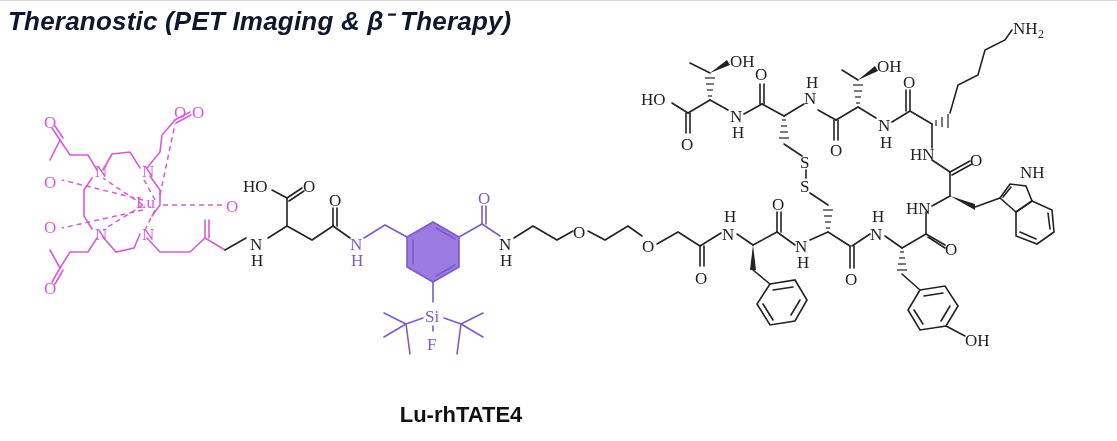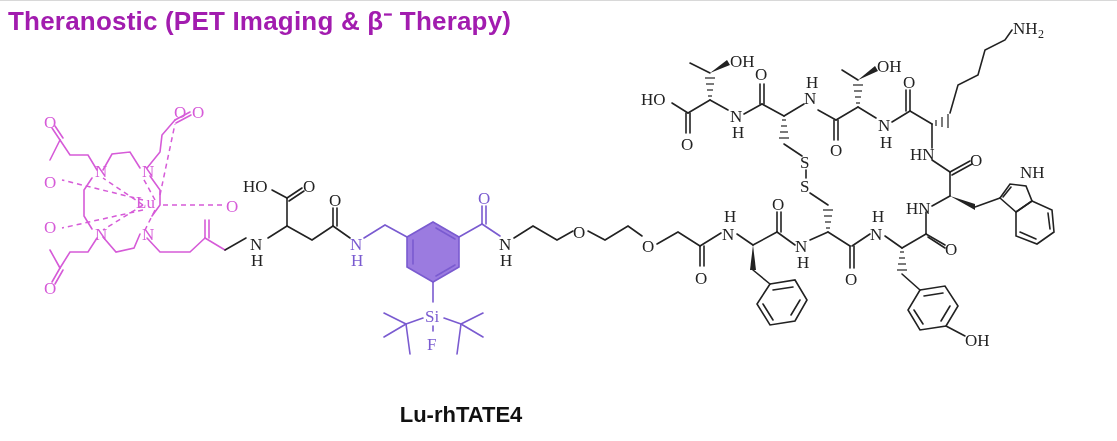--- a/index.html
+++ b/index.html
@@ -1,18 +1,18 @@
 <!DOCTYPE html>
 <html><head>
 <meta charset="utf-8">
 <style>
   html, body { margin: 0; padding: 0; background: #ffffff; }
   body { width: 1117px; height: 441px; overflow: hidden; position: relative; }
   .frame { position: absolute; left: 0; top: 0; width: 1117px; height: 441px; border-top: 1px solid #d8d8d8; box-sizing: border-box; }
-  .title { position: absolute; left: 8px; top: 2px; font-family: "Liberation Sans", sans-serif; font-weight: bold; font-size: 26px; color: #a21caf; letter-spacing: 0.2px; }
+  .title { position: absolute; left: 8px; top: 2px; font-family: "Liberation Sans", sans-serif; font-weight: bold; font-style: italic; font-size: 26px; color: #0f172a; letter-spacing: 0.2px; }
   .caption { position: absolute; left: 0; width: 922px; top: 402px; text-align: center; font-family: "Liberation Sans", sans-serif; font-weight: bold; font-size: 22px; color: #111; }
   svg { position: absolute; left: 0; top: 0; }
   .bk { stroke: #222; stroke-width: 1.6; fill: none; stroke-linecap: round; }
   .pk { stroke: #d65bd8; stroke-width: 1.6; fill: none; stroke-linecap: round; }
   .pkd { stroke: #d65bd8; stroke-width: 1.5; fill: none; stroke-dasharray: 5 4; }
   .pu { stroke: #7a5bd0; stroke-width: 1.6; fill: none; stroke-linecap: round; }
   .hash { stroke: #222; stroke-width: 1.2; }
   text { font-family: "Liberation Serif", serif; font-size: 17px; }
   .tb { fill: #222; }
   .tp { fill: #d65bd8; }

